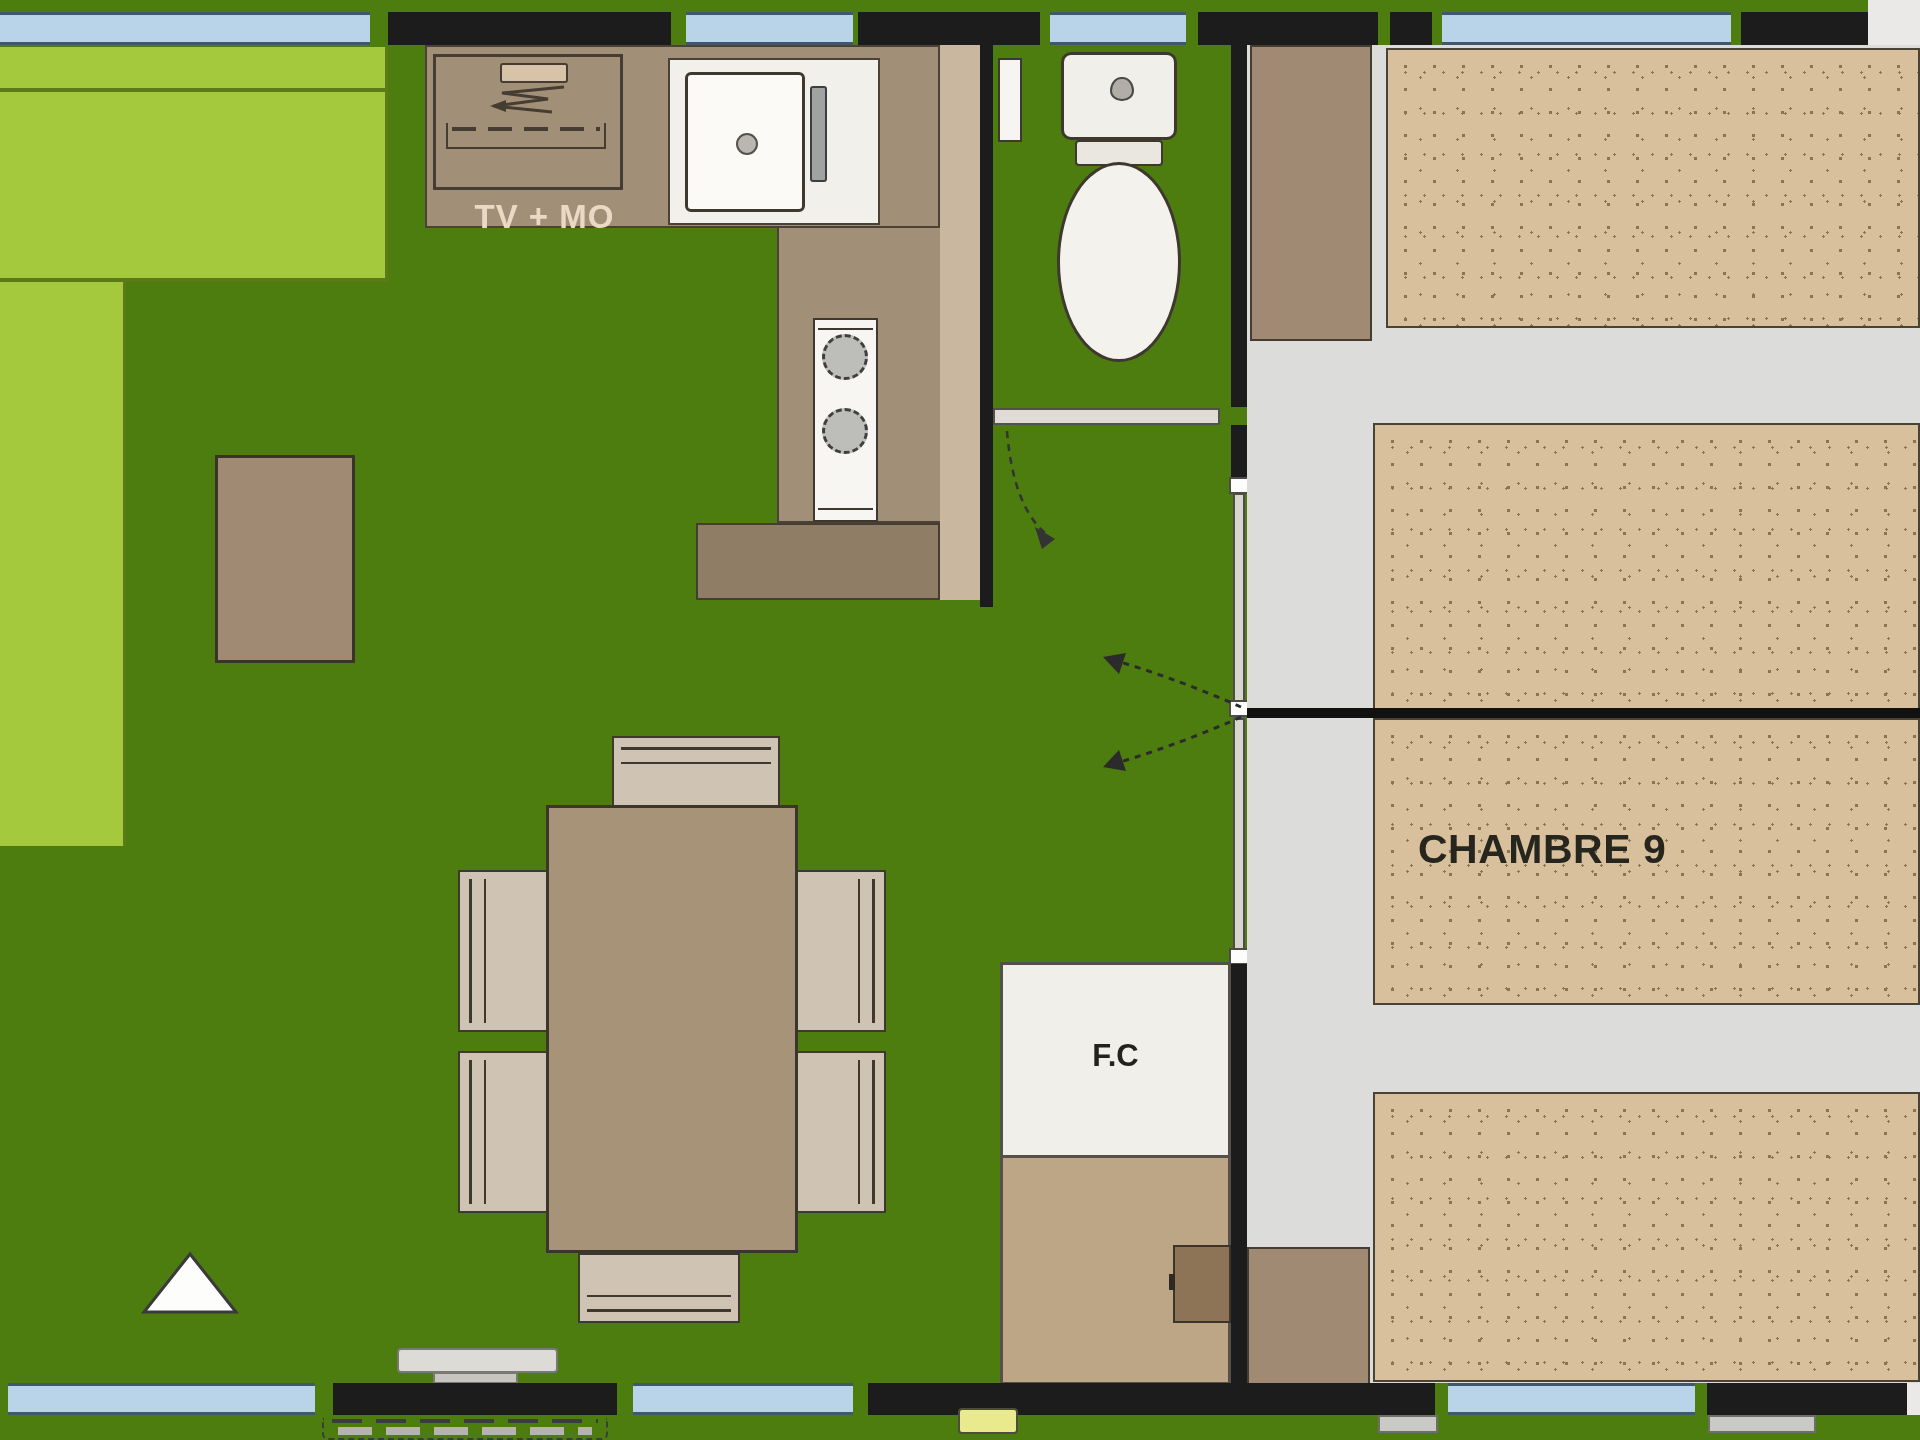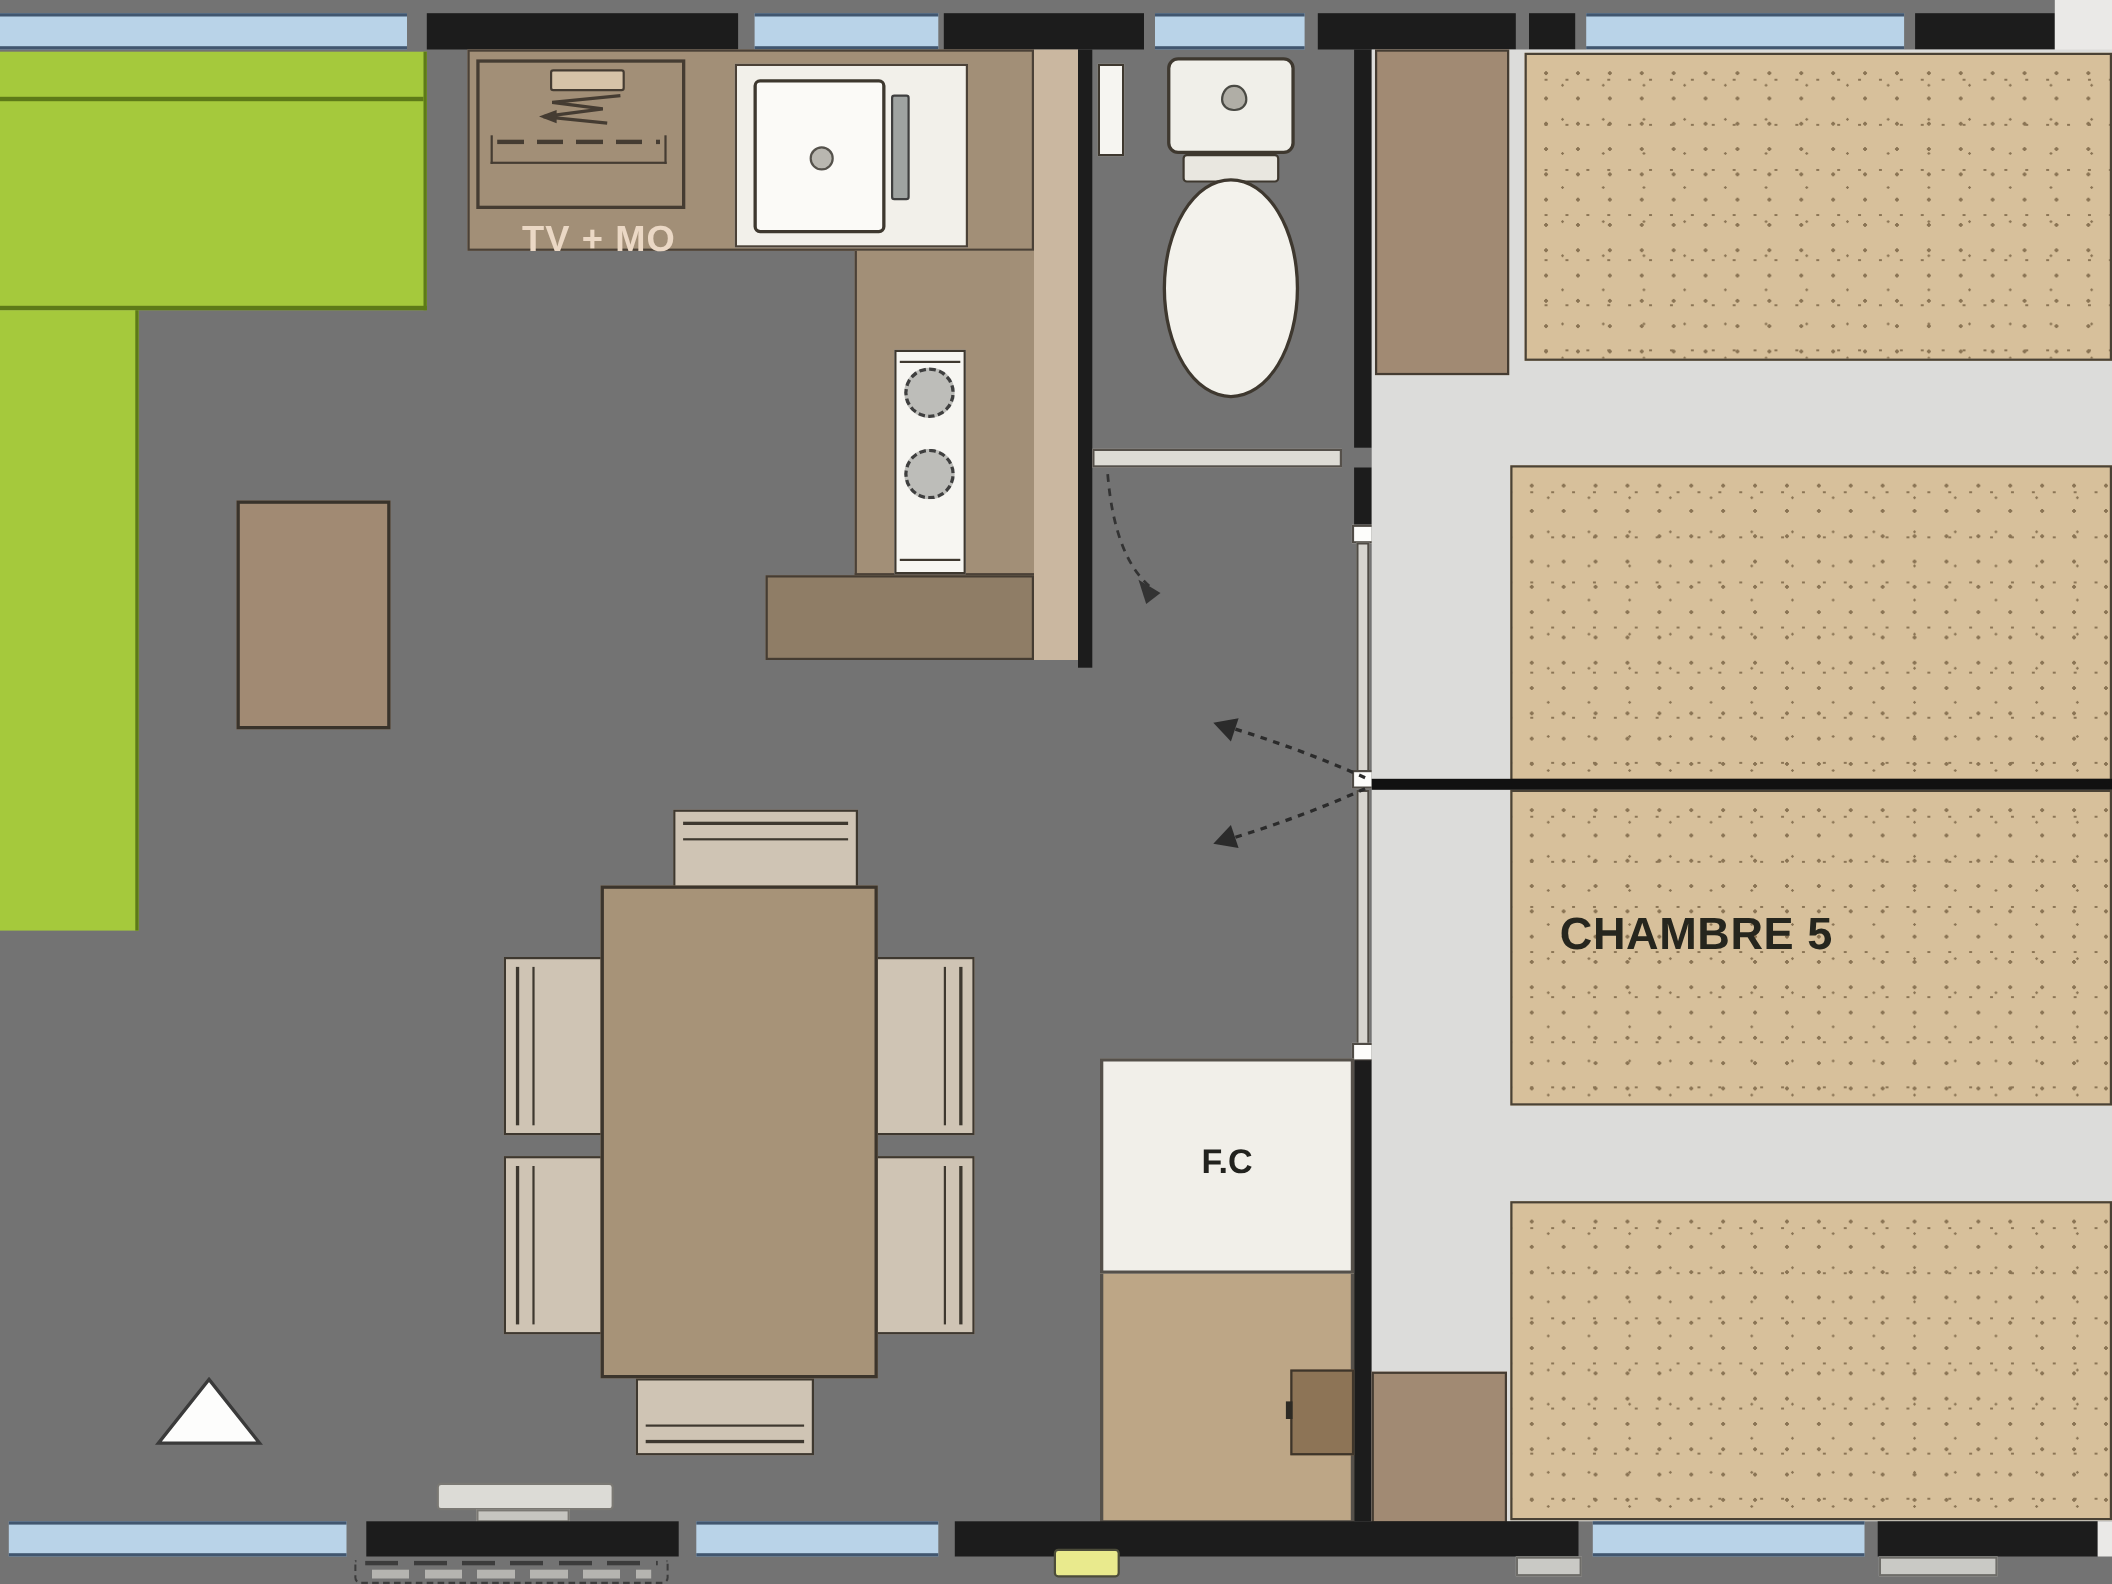--- a/index.html
+++ b/index.html
@@ -1,17 +1,17 @@
 <!DOCTYPE html>
 <html style="--wall: #1c1c1c; --window: #b9d3e8; --window-frame: #41566f; --sofa: #a5c93c; --sofa-line: #5d7a18; --counter: #a28f77; --counter-light: #cab7a0; --counter-dark: #8f7d66; --unit-white: #f2f0ea; --basin: #fbfaf7; --floor: #dcdcda; --bed: #d7c09b; --bed-dot: #8a7454; --wood: #a18a73; --table: #a79378; --chair: #cfc4b4; --outline: #3e382f; --door-gray: #dedcd5; --track: #d7d5cf; --label-dark: #26261e; --tv-label: #ebd8c5; --yellow: #e9ea8d; --step: #dcdbd6; --step-dark: #c6c5c0; --foot: #c9c9c5; --corner: #eae9e7; --fc-brown: #bda686; --fc-door: #8d7456;"><head>
 <meta charset="utf-8">
 <style>
   * { box-sizing: border-box; margin: 0; padding: 0; }
   html,body { background:#ffffff; font-family:"Liberation Sans", sans-serif; }
-  .plan { position:relative; width:1920px; height:1440px; background:#737373; overflow:hidden; }
+  .plan { position:relative; width:1920px; height:1440px; background:#4d7c0f; overflow:hidden; }
   .abs { position:absolute; }
   .wall { background:var(--wall); }
   .win  { background:var(--window); border-top:3px solid var(--window-frame); border-bottom:3px solid var(--window-frame); }
   .bed  {
      background-color:var(--bed);
      background-image:
        radial-gradient(circle, var(--bed-dot) 1.5px, transparent 1.7px),
        radial-gradient(circle, var(--bed-dot) 1.1px, transparent 1.3px),
        radial-gradient(circle, var(--bed-dot) 1px, transparent 1.2px);
      background-size: 29px 23px, 37px 31px, 19px 41px;
@@ -126,21 +126,21 @@
   <div class="abs" style="left:1247px;top:45px;width:673px;height:1338px;background:var(--floor);"></div>
   <div class="abs" style="left:1250px;top:45px;width:122px;height:296px;background:var(--wood);border:2.5px solid #453c32;"></div>
 
   <div class="abs bed" style="left:1386px;top:48px;width:534px;height:280px;"></div>
   <div class="abs bed" style="left:1373px;top:423px;width:547px;height:287px;"></div>
   <div class="abs bed" style="left:1373px;top:718px;width:547px;height:287px;"></div>
   <div class="abs bed" style="left:1373px;top:1092px;width:547px;height:290px;"></div>
 
   <div class="abs" style="left:1247px;top:708px;width:673px;height:10px;background:#111;"></div>
 
-  <div class="abs room-label" style="left:1418px;top:826px;">CHAMBRE 5</div>
+  <div class="abs room-label" style="left:1418px;top:826px;">CHAMBRE 9</div>
 
   <div class="abs" style="left:1247px;top:1247px;width:123px;height:138px;background:var(--wood);border:2.5px solid #453c32;"></div>
 
   <div class="abs chair h" style="left:612px;top:736px;width:168px;height:72px;"></div>
   <div class="abs chair v" style="left:458px;top:870px;width:90px;height:162px;"></div>
   <div class="abs chair v" style="left:458px;top:1051px;width:90px;height:162px;"></div>
   <div class="abs chair v flip" style="left:796px;top:870px;width:90px;height:162px;"></div>
   <div class="abs chair v flip" style="left:796px;top:1051px;width:90px;height:162px;"></div>
   <div class="abs chair h flip" style="left:578px;top:1253px;width:162px;height:70px;"></div>
   <div class="abs" style="left:546px;top:805px;width:252px;height:448px;background:var(--table);border:3px solid #3c352c;"></div>

